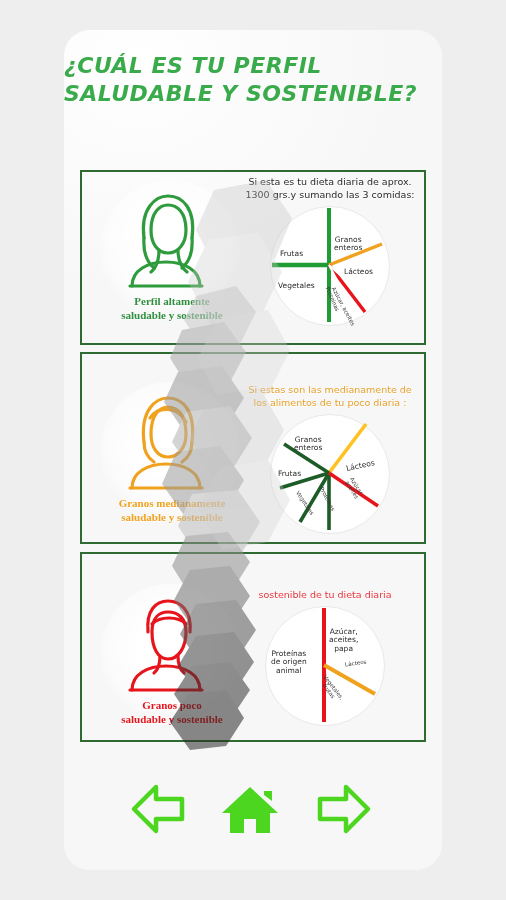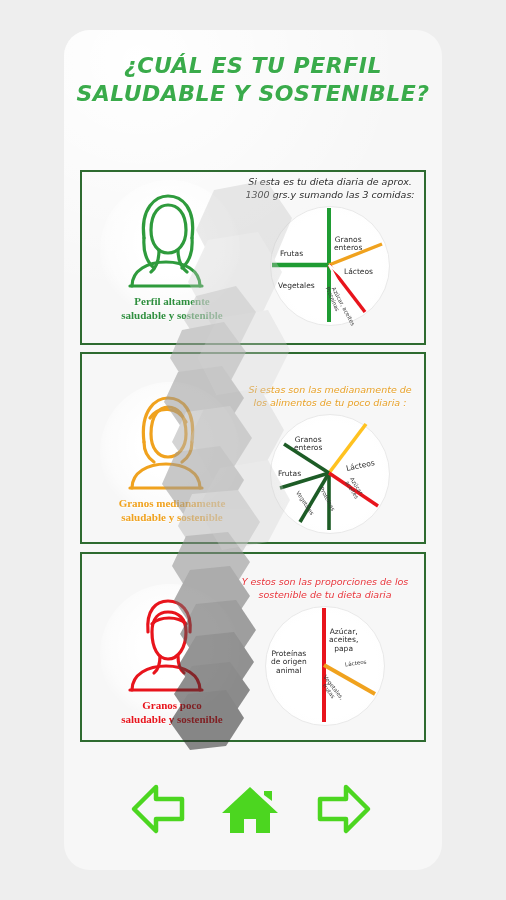--- a/index.html
+++ b/index.html
@@ -16,21 +16,21 @@
     background:#f7f7f7;border-radius:26px;
   }
   .card-sheen{
     position:absolute;left:0;top:0;width:378px;height:300px;
     background:radial-gradient(ellipse at 20% 10%, #ffffff 0%, rgba(255,255,255,0) 62%);
     border-radius:26px 26px 0 0;pointer-events:none;
   }
 
   
   .title{
-    position:absolute;left:0;top:22px;width:378px;text-align:center;
+    position:absolute;left:0;top:22px;width:378px;
     color:#3aab4b;font-weight:bold;font-style:italic;
     font-size:22px;line-height:1.25;letter-spacing:.5px;
     text-shadow:0 1px 0 rgba(255,255,255,.9);
   }
   .title .l2{display:block;}
 
   
   .panel{position:absolute;left:16px;width:346px;}
   .panel .rule{
     position:absolute;left:0;width:346px;height:0;
@@ -63,21 +63,20 @@
   }
   .profile-label.green{color:#2f8f3f;}
   .profile-label.amber{color:#f0a21e;}
   .profile-label.red{color:#e8141c;}
 
   
   .right-col{position:absolute;left:160px;top:6px;width:180px;}
   .caption{
     font-size:9.5px;line-height:1.35;text-align:center;width:180px;
     text-shadow:0 1px 0 rgba(255,255,255,.8);
-    font-style:italic;
   }
   .caption.dark{color:#2b2b2b;}
   .caption.amber{color:#e8a229;}
   .caption.red{color:#e8353c;}
 
   .chart{position:relative;width:120px;height:120px;margin:4px auto 0;}
   .chart-disc{
     position:absolute;left:0;top:0;width:118px;height:118px;border-radius:50%;
     background:radial-gradient(circle at 50% 50%, #ffffff 62%, #fbfbfb 100%);
     border:1px solid #e9e9e9;
@@ -237,21 +236,21 @@
           </g>
         </svg>
         <div class="profile-label red">
           <span>Granos poco</span><br>
           <span>saludable y sostenible</span>
         </div>
       </div>
 
       <div class="right-col" style="top:24px;left:148px;width:194px;">
         <div class="caption red" style="width:194px;">
-          <span>Y estos son las proporciones de los</span><br>
+          <br>
           <span>sostenible de tu dieta diaria</span>
         </div>
         <div class="chart">
           <div class="chart-disc"></div>
           <svg width="118" height="118" viewBox="0 0 118 118">
             <line x1="59" y1="59" x2="59" y2="2" stroke="#e8141c" stroke-width="4"></line>
             <line x1="59" y1="59" x2="59" y2="116" stroke="#e8141c" stroke-width="4"></line>
             <line x1="59" y1="59" x2="110" y2="88" stroke="#f0a21e" stroke-width="4"></line>
           </svg>
           <span class="lbl" style="left:64px;top:22px;">Azúcar,

